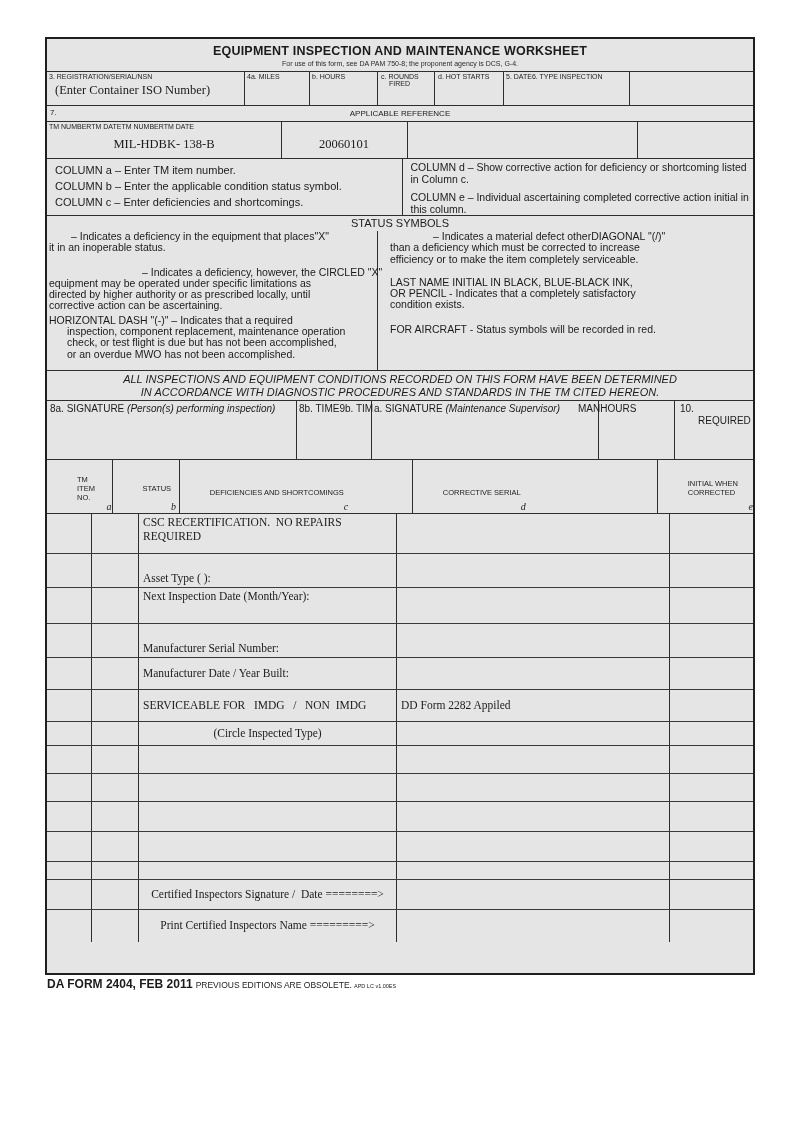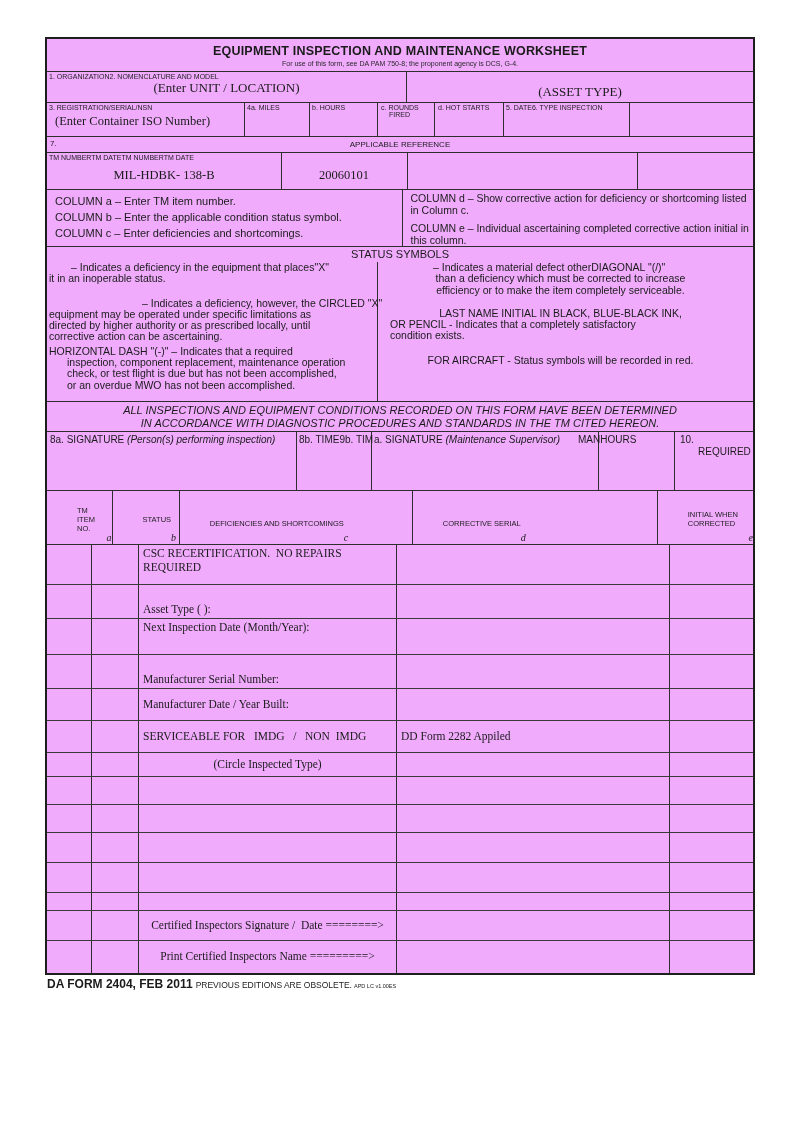--- a/index.html
+++ b/index.html
@@ -4,21 +4,21 @@
 <style>
   html,body{margin:0;padding:0;}
   body{
     width:800px;height:1129px;position:relative;overflow:hidden;
     background:#ffffff;color:#1b1b1b;
     font-family:"Liberation Sans",sans-serif;
     -webkit-font-smoothing:antialiased;
   }
   .form{
     position:absolute;left:45px;top:37px;width:710px;height:938px;
-    border:2px solid #1f1f1f;box-sizing:border-box;background:#f0abfc;
+    border:2px solid #1f1f1f;box-sizing:border-box;background:#e5e5e5;
     display:flex;flex-direction:column;
   }
   .sec{box-sizing:border-box;border-bottom:1px solid #2e2e2e;position:relative;flex:0 0 auto;}
   
   .sec-title{height:33px;text-align:center;}
   .form-title{font-weight:bold;font-size:12.5px;letter-spacing:.2px;padding-top:5px;}
   .form-subtitle{font-size:7px;color:#2a2a2a;padding-top:2px;}
   
   .sec-b1{height:31px;display:flex;}
   .b1-left{width:360px;box-sizing:border-box;border-right:1px solid #2e2e2e;display:flex;flex-direction:column;}
@@ -53,21 +53,21 @@
   .key-right div{font-size:10.5px;line-height:11.5px;margin-bottom:7px;}
   
   .sec-status{height:155px;}
   .status-head{font-size:11px;text-align:center;padding-top:1px;height:14px;}
   .status-cols{display:flex;height:139px;}
   .st-left{width:331px;box-sizing:border-box;border-right:1px solid #2e2e2e;}
   .st-right{width:353px;}
   .st{font-size:10.5px;line-height:11.3px;}
   .nowrap{white-space:nowrap;overflow:visible;position:relative;z-index:3;}
   .ind24{padding-left:24px;} .ind95{padding-left:95px;} .ind2{padding-left:2px;}
-  .ind4{padding-left:20px;} .ind55{padding-left:55px;} .ind12{padding-left:12px;text-align:center;}
+  .ind4{padding-left:20px;} .ind55{padding-left:55px;} .ind12{padding-left:12px;}
   .hang{padding-left:18px;text-indent:-6px;}
   .mt14{margin-top:13px;} .mt3{margin-top:3px;} .mt12{margin-top:12px;}
   
   .sec-cert{height:30px;text-align:center;font-style:italic;font-size:11px;line-height:13px;padding-top:2px;box-sizing:border-box;}
   
   .sec-b8{height:59px;}
   .r8-label{position:absolute;top:2px;font-size:10px;white-space:nowrap;z-index:2;}
   .it{font-style:italic;}
   
   .sec-thead{height:54px;display:flex;}
@@ -108,31 +108,20 @@
 </head>
 <body>
 
 <div class="form">
 
   <div class="sec sec-title">
     <div class="form-title">EQUIPMENT INSPECTION AND MAINTENANCE WORKSHEET</div>
     <div class="form-subtitle">For use of this form, see DA PAM 750-8; the proponent agency is DCS, G-4.</div>
   </div>
 
-  <div class="sec sec-b1">
-    <div class="b1-left">
-      <div class="tiny-label">
-        <span>1.  ORGANIZATION</span><span>2.  NOMENCLATURE AND MODEL</span>
-      </div>
-      <div class="b1-val serif">(Enter UNIT / LOCATION)</div>
-    </div>
-    <div class="b1-right">
-      <div class="b1-val serif">(ASSET TYPE)</div>
-    </div>
-  </div>
 
   <div class="sec sec-b3">
     <div class="b3cell b3-reg">
       <div class="tiny-label">3.  REGISTRATION/SERIAL/NSN</div>
       <div class="b3-val serif">(Enter Container ISO Number)</div>
     </div>
     <div class="b3cell b3-miles">
       <div class="tiny-label">4a. MILES</div>
     </div>
     <div class="b3cell b3-hours">

